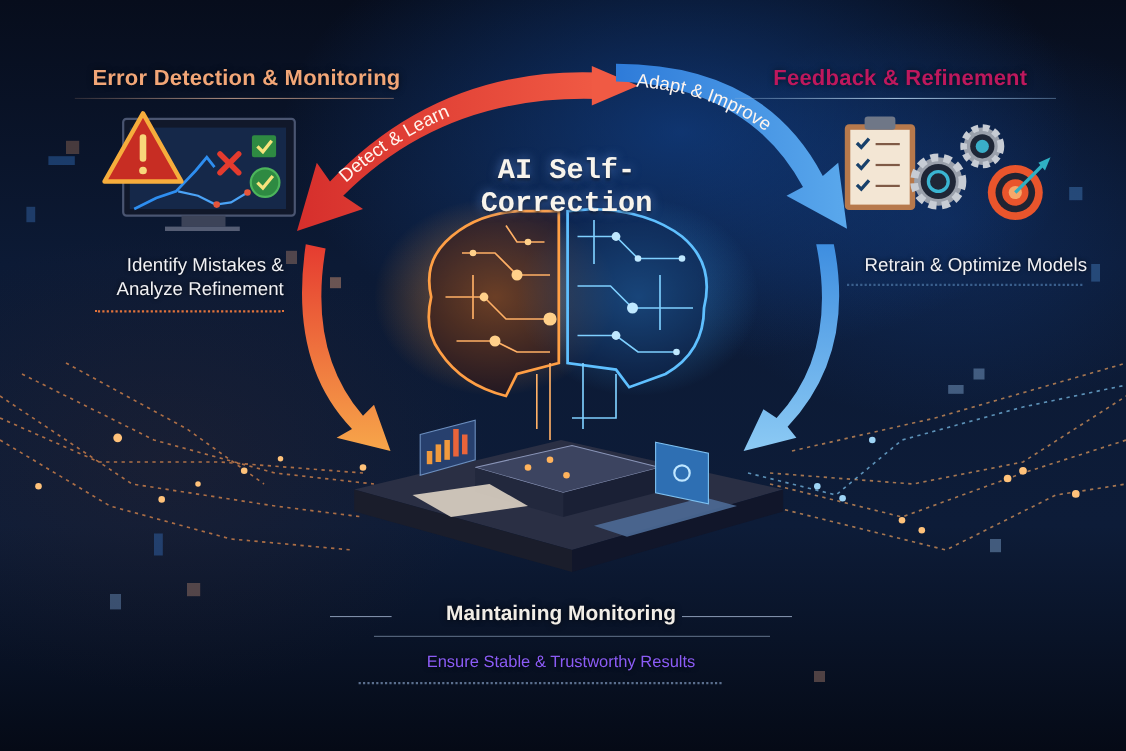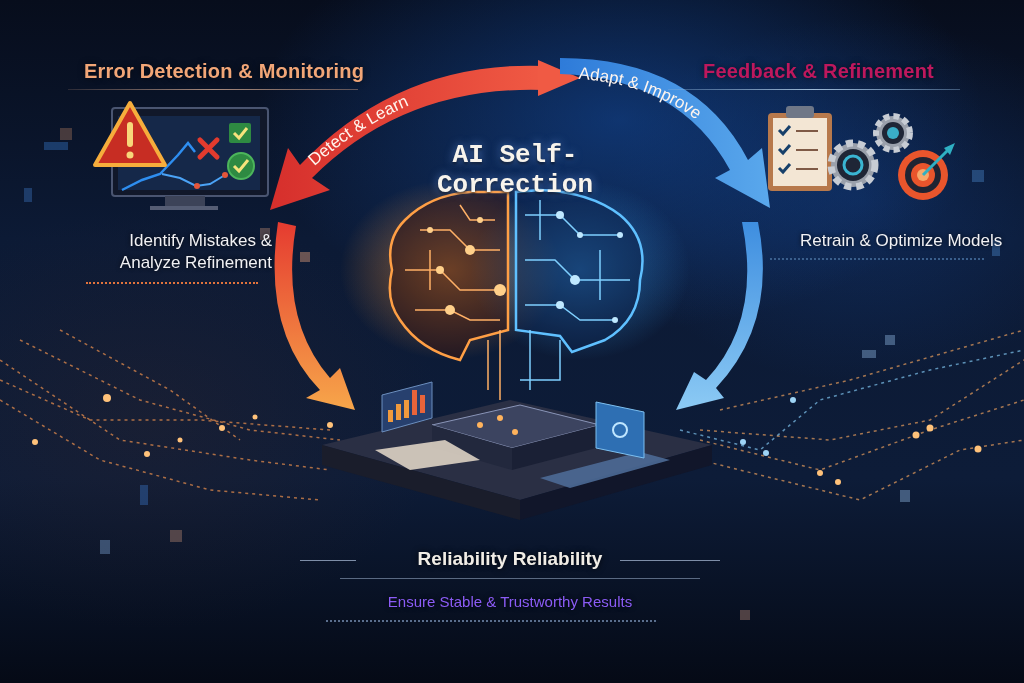--- a/index.html
+++ b/index.html
@@ -18,21 +18,20 @@
     text-shadow: 0 0 6px rgba(0,0,0,0.6);
   }
   .heading.left { left:84px; top:60px; color:#f2a677; }
   .heading.right { left:703px; top:60px; color:#be185d; }
   .rule { position:absolute; height:1px; }
   .rule.left { left:68px; top:89px; width:290px; background:linear-gradient(90deg, rgba(180,140,120,0.2), #a88a7d, rgba(180,140,120,0.5)); }
   .rule.right { left:668px; top:89px; width:292px; background:linear-gradient(90deg, rgba(140,180,220,0.3), #9cb9d6, rgba(140,180,220,0.4)); }
   .caption {
     position:absolute; color:#f1f1f4; font-size:17px; line-height:22px; text-align:right;
     text-shadow: 0 0 4px rgba(0,0,0,0.8);
-    margin-left: 14px;
   }
   .caption.left { left:92px; top:230px; width:166px; }
   .caption.right { left:786px; top:230px; width:220px; text-align:left; }
   .dotted { position:absolute; height:0; }
   .dotted.left { left:86px; top:282px; width:172px; border-top:2px dotted #e2733c; }
   .dotted.right { left:770px; top:258px; width:214px; border-top:2px dotted #3a5f8d; }
   .title {
     position:absolute; left:390px; top:140px; width:250px; text-align:center;
     color:#f8f4ec; font-weight:bold; font-size:26px;
     text-shadow: 0 0 10px rgba(120,170,255,0.6), 0 2px 3px rgba(0,0,0,0.7);
@@ -389,16 +388,16 @@
   <div>Identify Mistakes &amp;</div>
   <div>Analyze Refinement</div>
 </div>
 <div class="dotted left"></div>
 
 <div class="caption right">Retrain &amp; Optimize Models</div>
 <div class="dotted right"></div>
 
 <div class="bottom-rule" style="left:300px;top:560px;width:56px;"></div>
 <div class="bottom-rule" style="left:620px;top:560px;width:100px;"></div>
-<div class="bottom-title">Reliability Reliability</div>
+<div class="bottom-title">Maintaining Monitoring</div>
 <div class="bottom-rule" style="left:340px;top:578px;width:360px;opacity:0.7;"></div>
 <div class="bottom-sub">Ensure Stable &amp; Trustworthy Results</div>
 <div class="bottom-dots"></div>
 
 </body></html>

